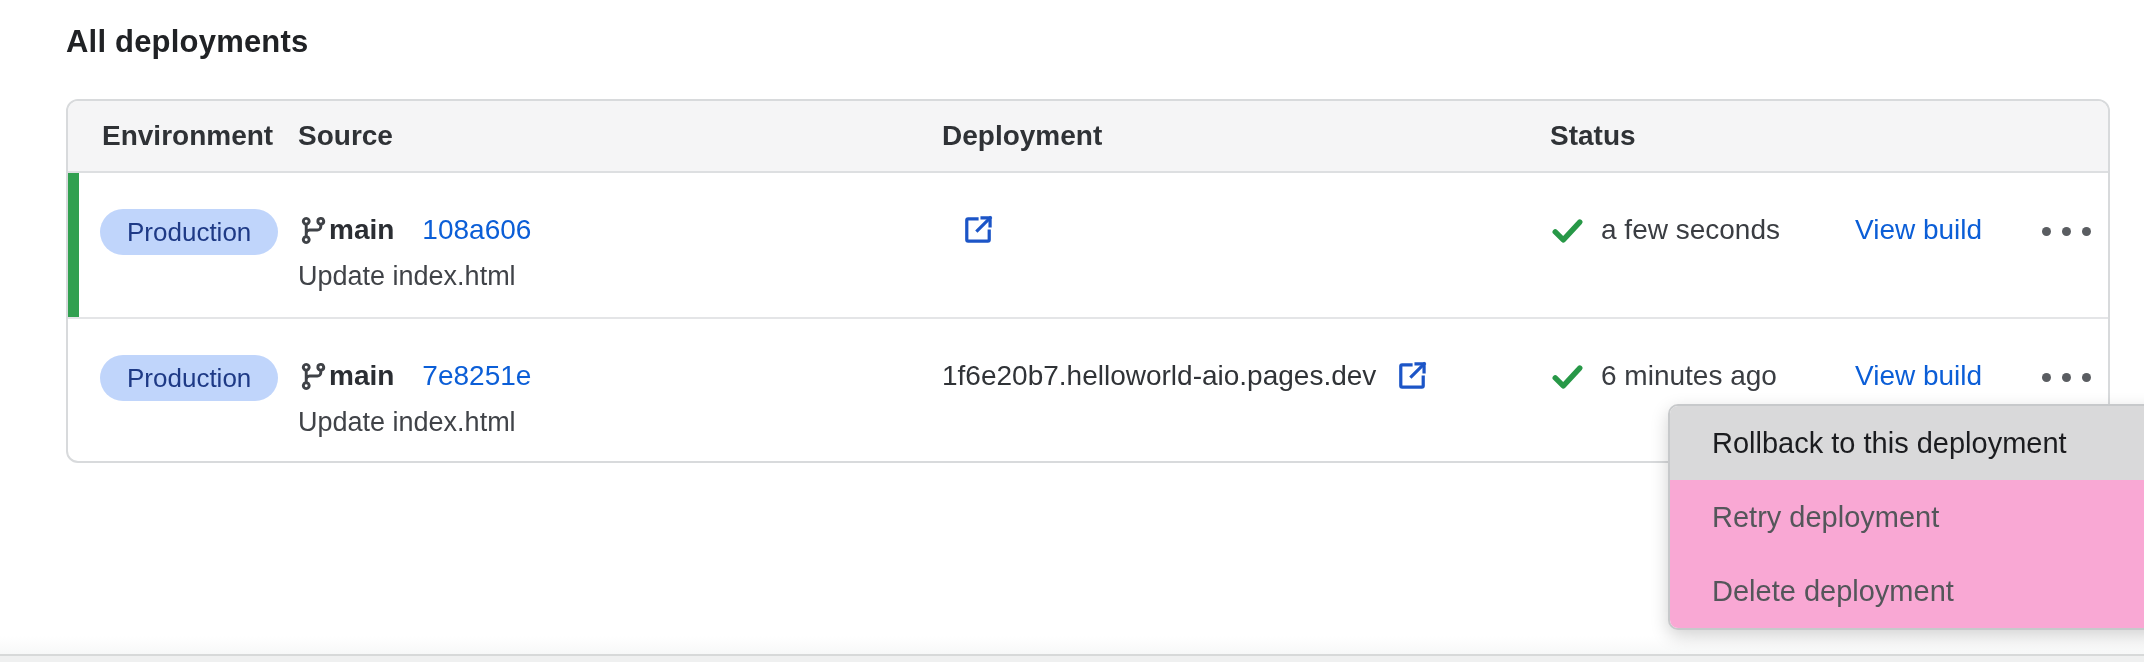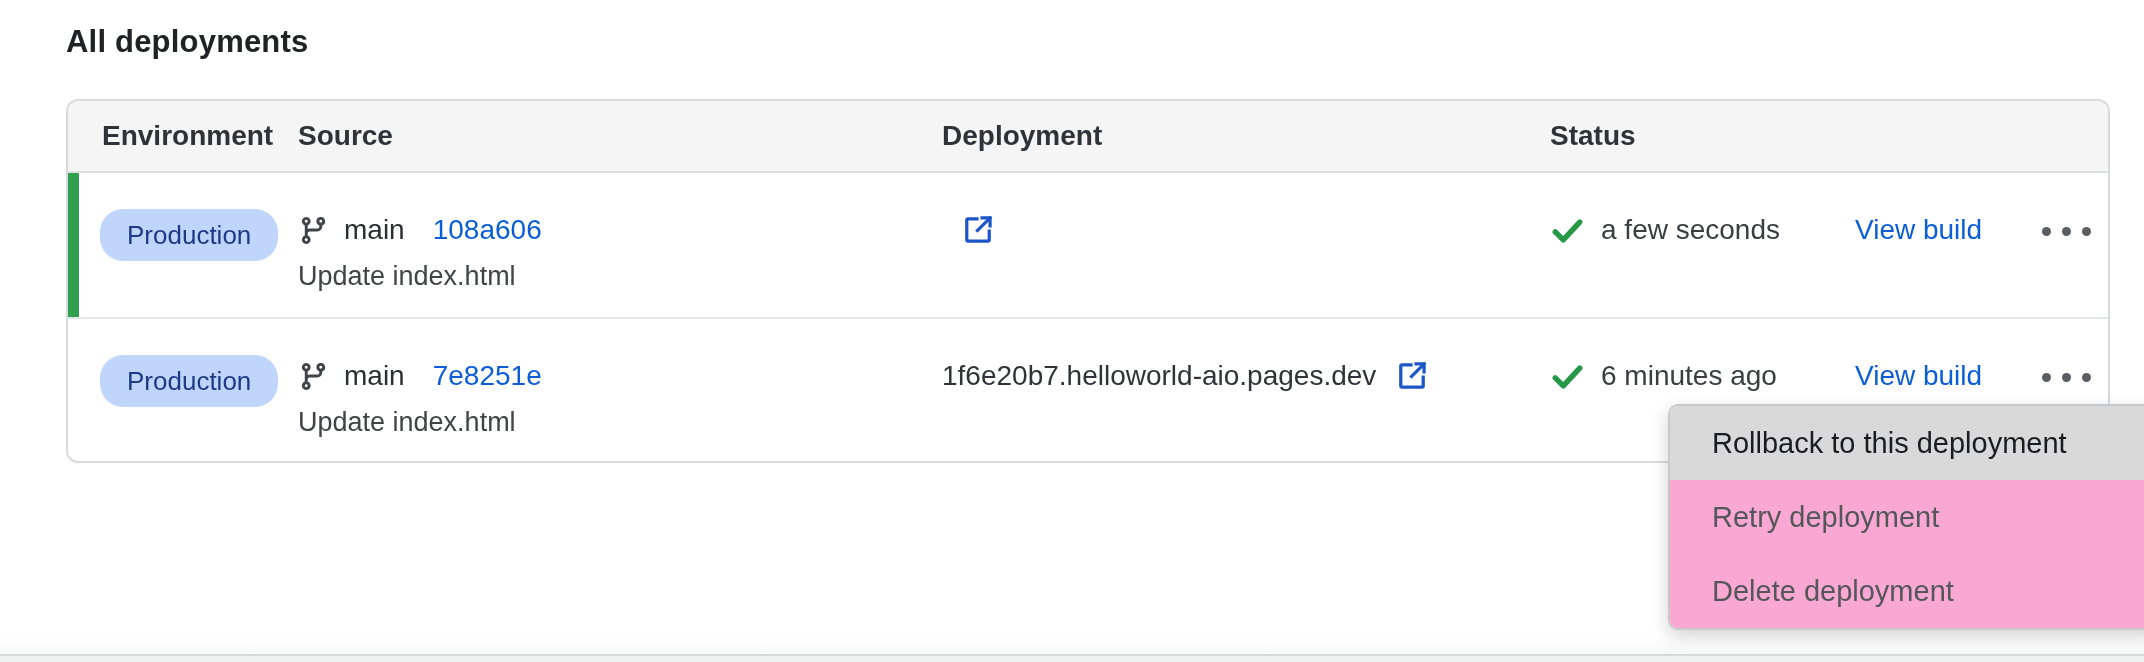--- a/index.html
+++ b/index.html
@@ -68,31 +68,31 @@
   }
   .line2 {
     margin-top:10px;
     font-size:27px;
     color:#404348;
   }
 
   .env-badge {
     display:inline-flex;
     align-items:center;
-    height:52px;
+    height:46px;
     padding:0 27px;
     border-radius:23px;
     background:#c0d5fb;
     color:#1e3a86;
     font-size:26px;
     line-height:1;
   }
 
   .branch-icon { width:31px; height:31px; color:#3f4247; flex:0 0 auto; }
-  .branch-name { font-weight:400; color:#2b2e33; margin-left:15px; }
+  .branch-name { font-weight:700; color:#2b2e33; }
   .commit-link {
     margin-left:28px;
     color:#0b5ed7;
     text-decoration:none;
     cursor:pointer;
   }
   .link {
     color:#0b5ed7;
     text-decoration:none;
     cursor:pointer;

